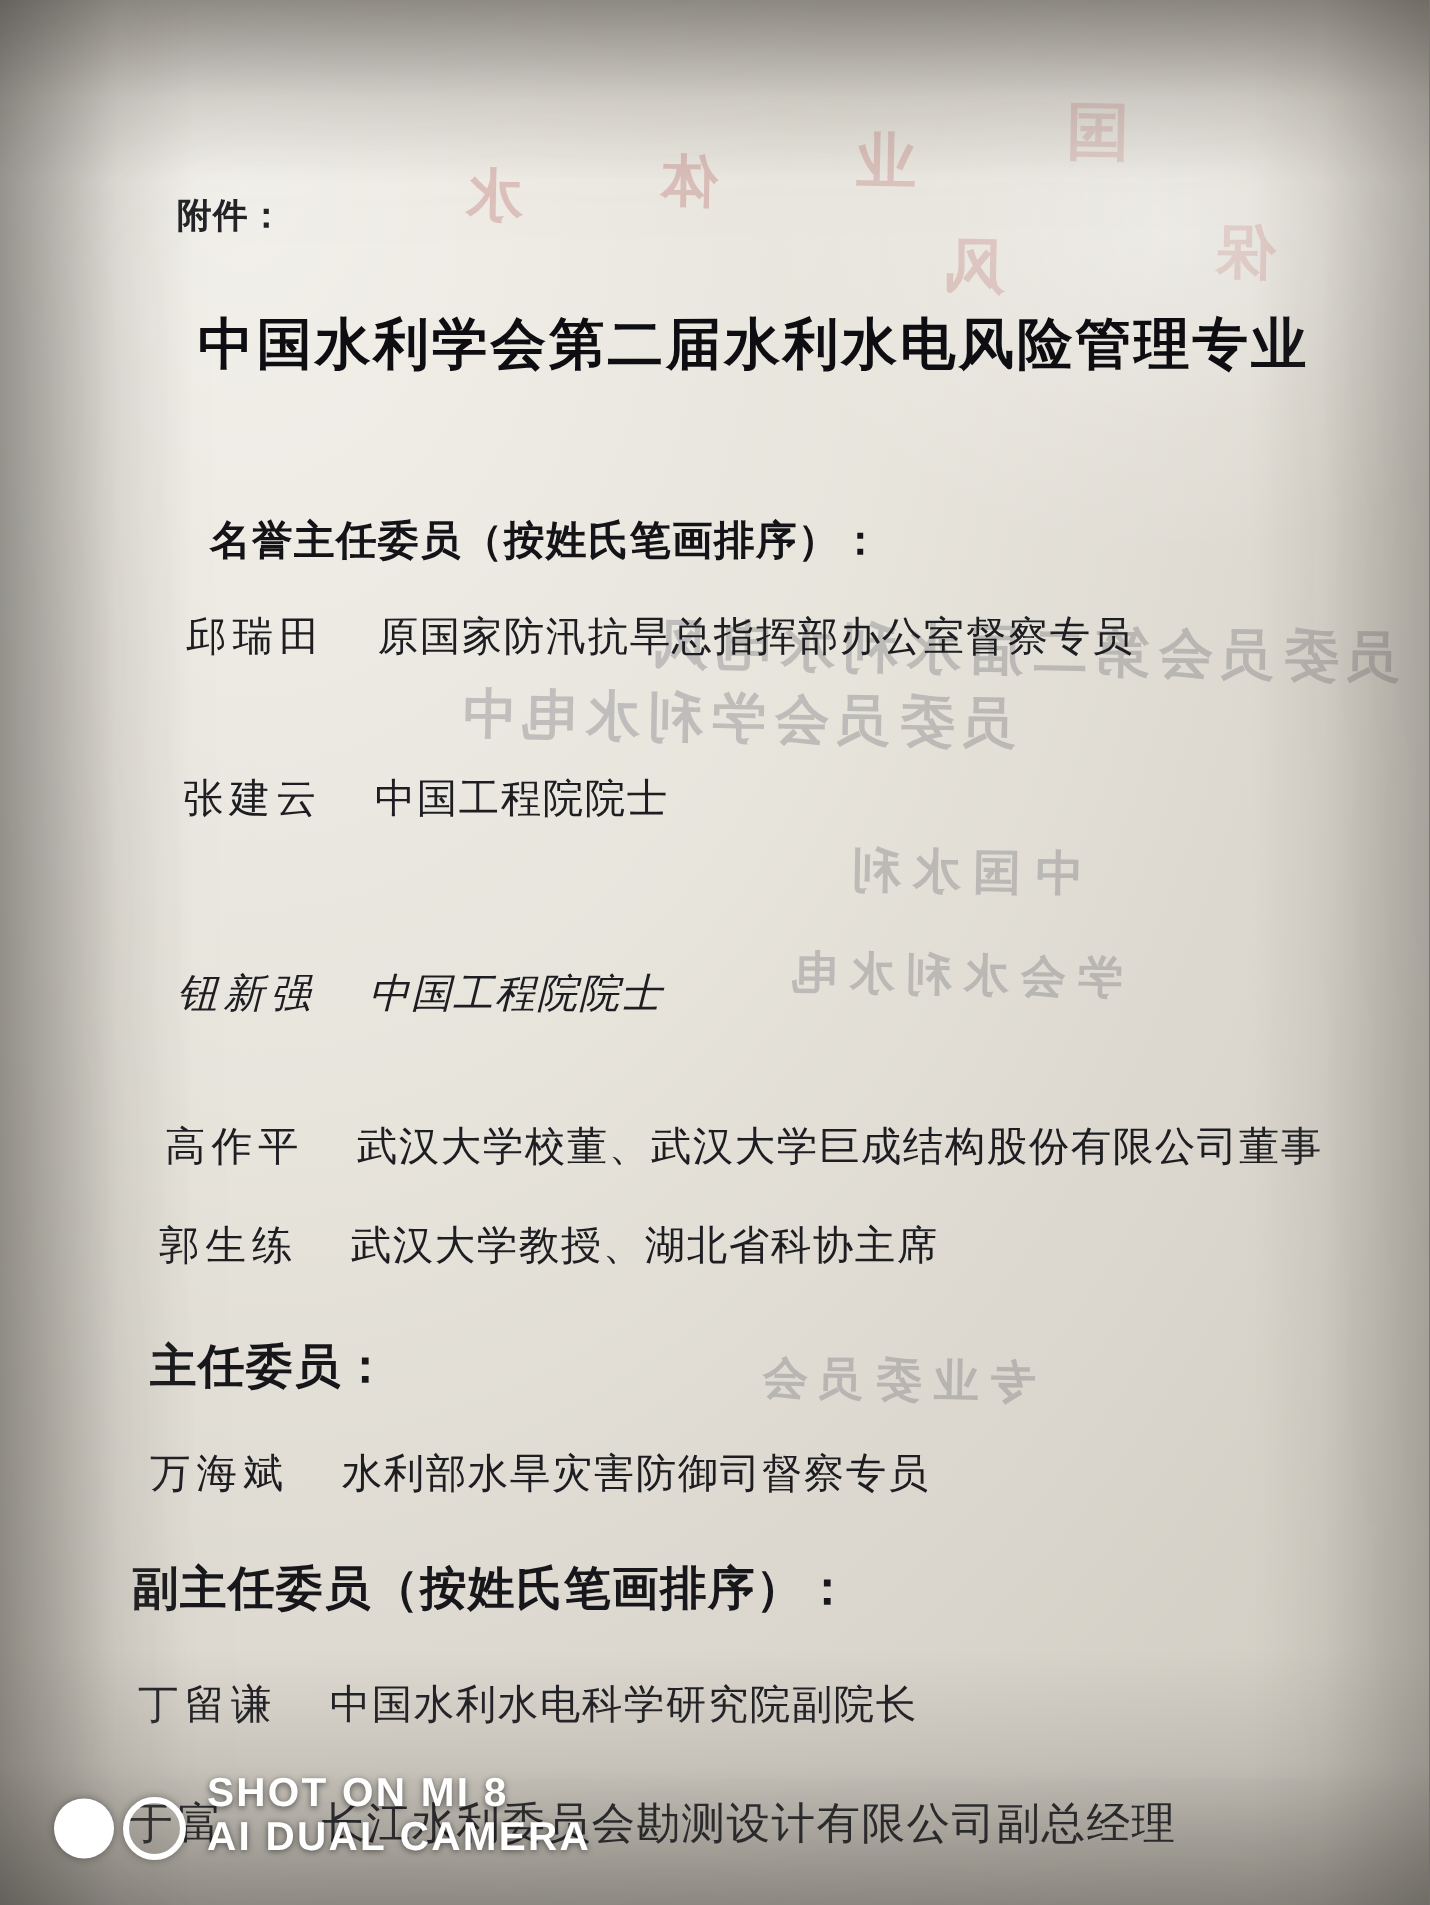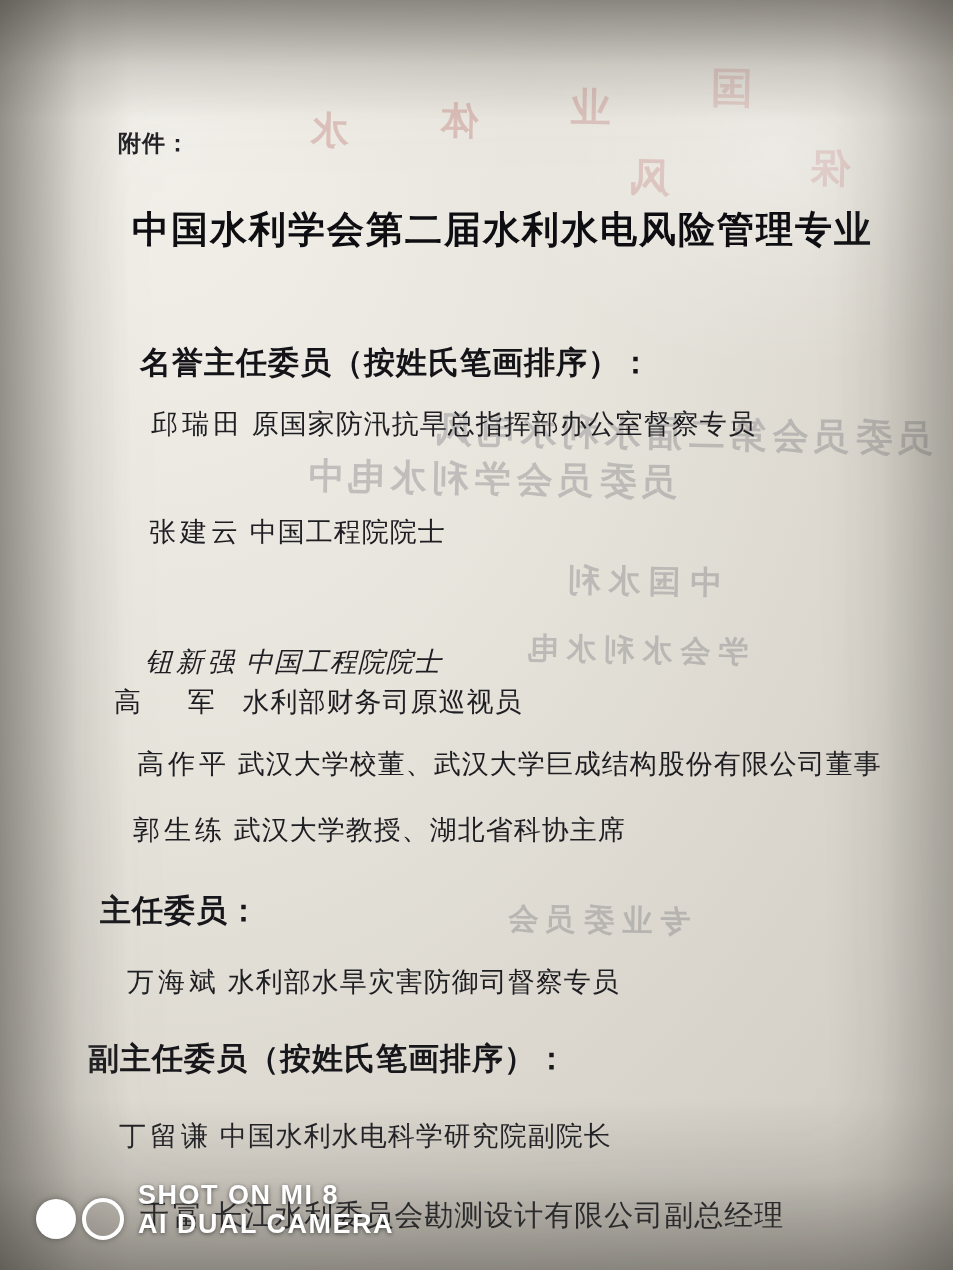--- a/index.html
+++ b/index.html
@@ -87,41 +87,40 @@
     letter-spacing: 1px;
     color: #222227;
   }
   .title {
     font-size: 37px;
     font-weight: 700;
     letter-spacing: 2px;
     color: #0e0e12;
   }
   .section {
-    font-size: 31px;
+    font-size: 27px;
     font-weight: 700;
     letter-spacing: 1px;
     color: #141418;
   }
   .subsection {
     font-size: 27px;
     font-weight: 700;
     letter-spacing: 1px;
     color: #17171b;
   }
   .entry {
     font-size: 27px;
     letter-spacing: 1px;
     color: #1d1d22;
   }
   .entry .nm {
     display: inline-block;
     min-width: 120px;
     letter-spacing: 4px;
-    text-align: right;
   }
   .entry .nm.spaced {
     letter-spacing: 20px;
   }
 
   
   .watermark {
     position: absolute;
     left: 36px;
     bottom: 30px;
@@ -207,24 +206,20 @@
       <span>原国家防汛抗旱总指挥部办公室督察专员</span>
     </div>
     <div class="line entry" style="left:122px; top:514px;">
       <span class="nm">张建云</span>
       <span>中国工程院院士</span>
     </div>
     <div class="line entry" style="left:118px; top:644px;font-style:italic;">
       <span class="nm">钮新强</span>
       <span>中国工程院院士</span>
     </div>
-    <div class="line entry" style="left:114px; top:684px;">
-      <span class="nm spaced">高 军</span>
-      <span>水利部财务司原巡视员</span>
-    </div>
     <div class="line entry" style="left:110px; top:746px;">
       <span class="nm">高作平</span>
       <span>武汉大学校董、武汉大学巨成结构股份有限公司董事</span>
     </div>
     <div class="line entry" style="left:106px; top:812px;">
       <span class="nm">郭生练</span>
       <span>武汉大学教授、湖北省科协主席</span>
     </div>
 
     <div class="line subsection" style="left:100px; top:890px; font-size:31px;">主任委员：</div>

